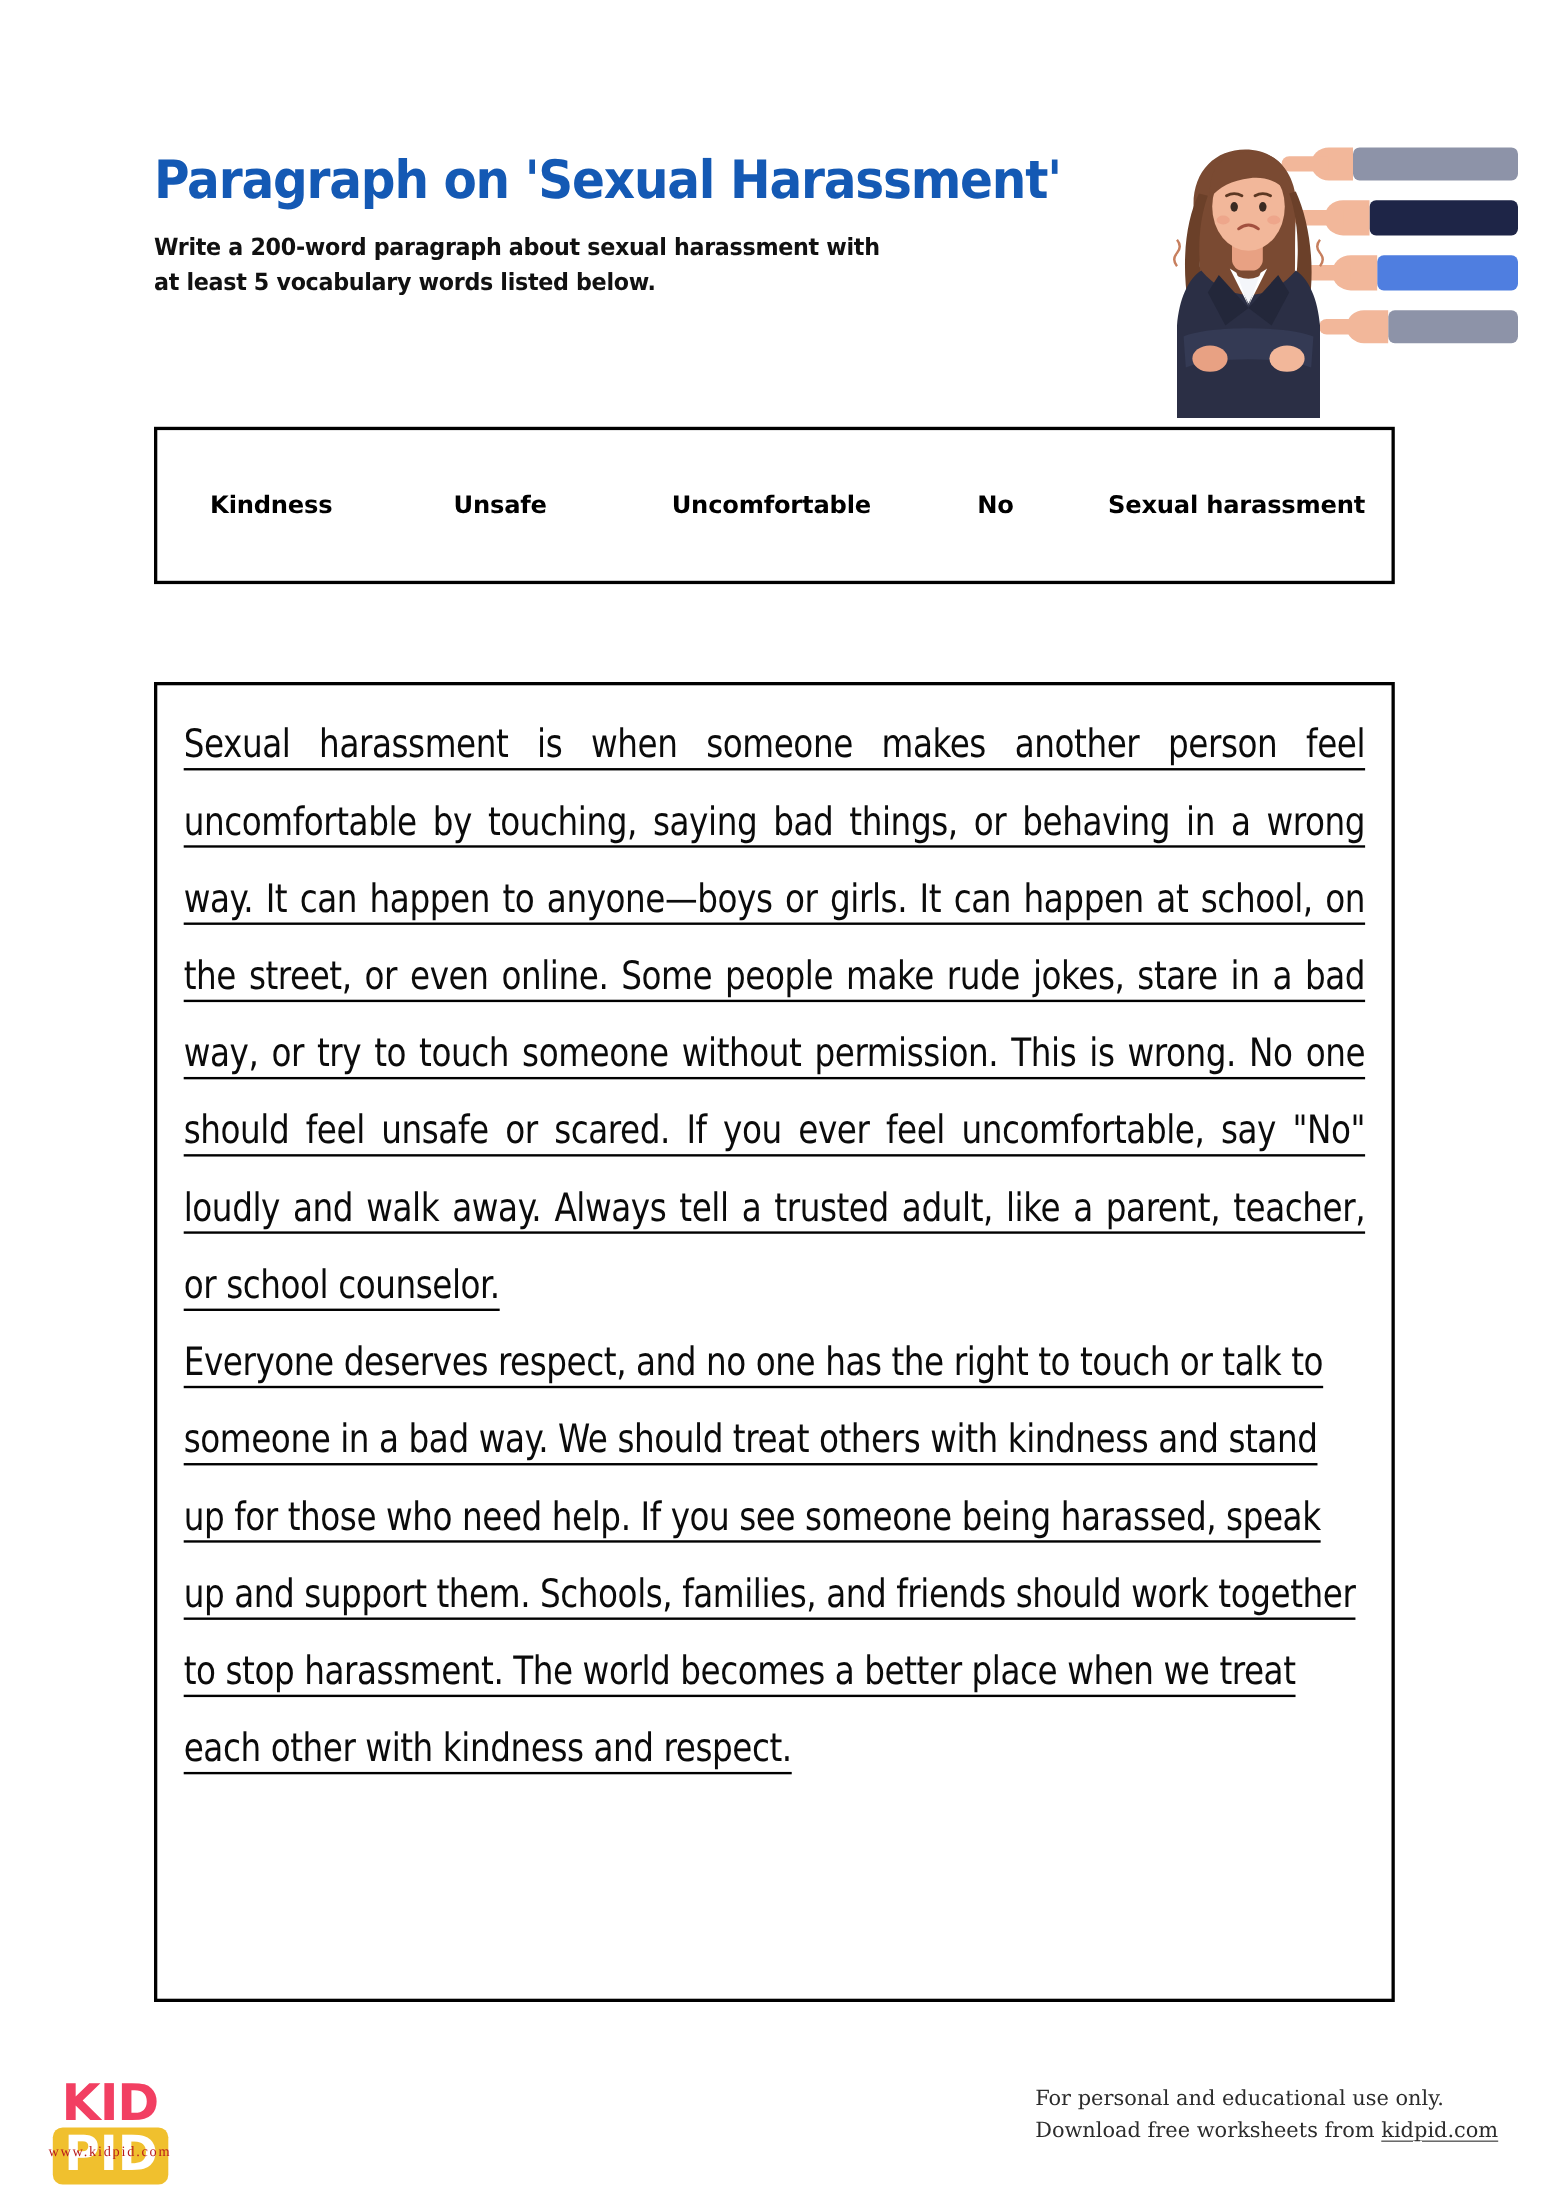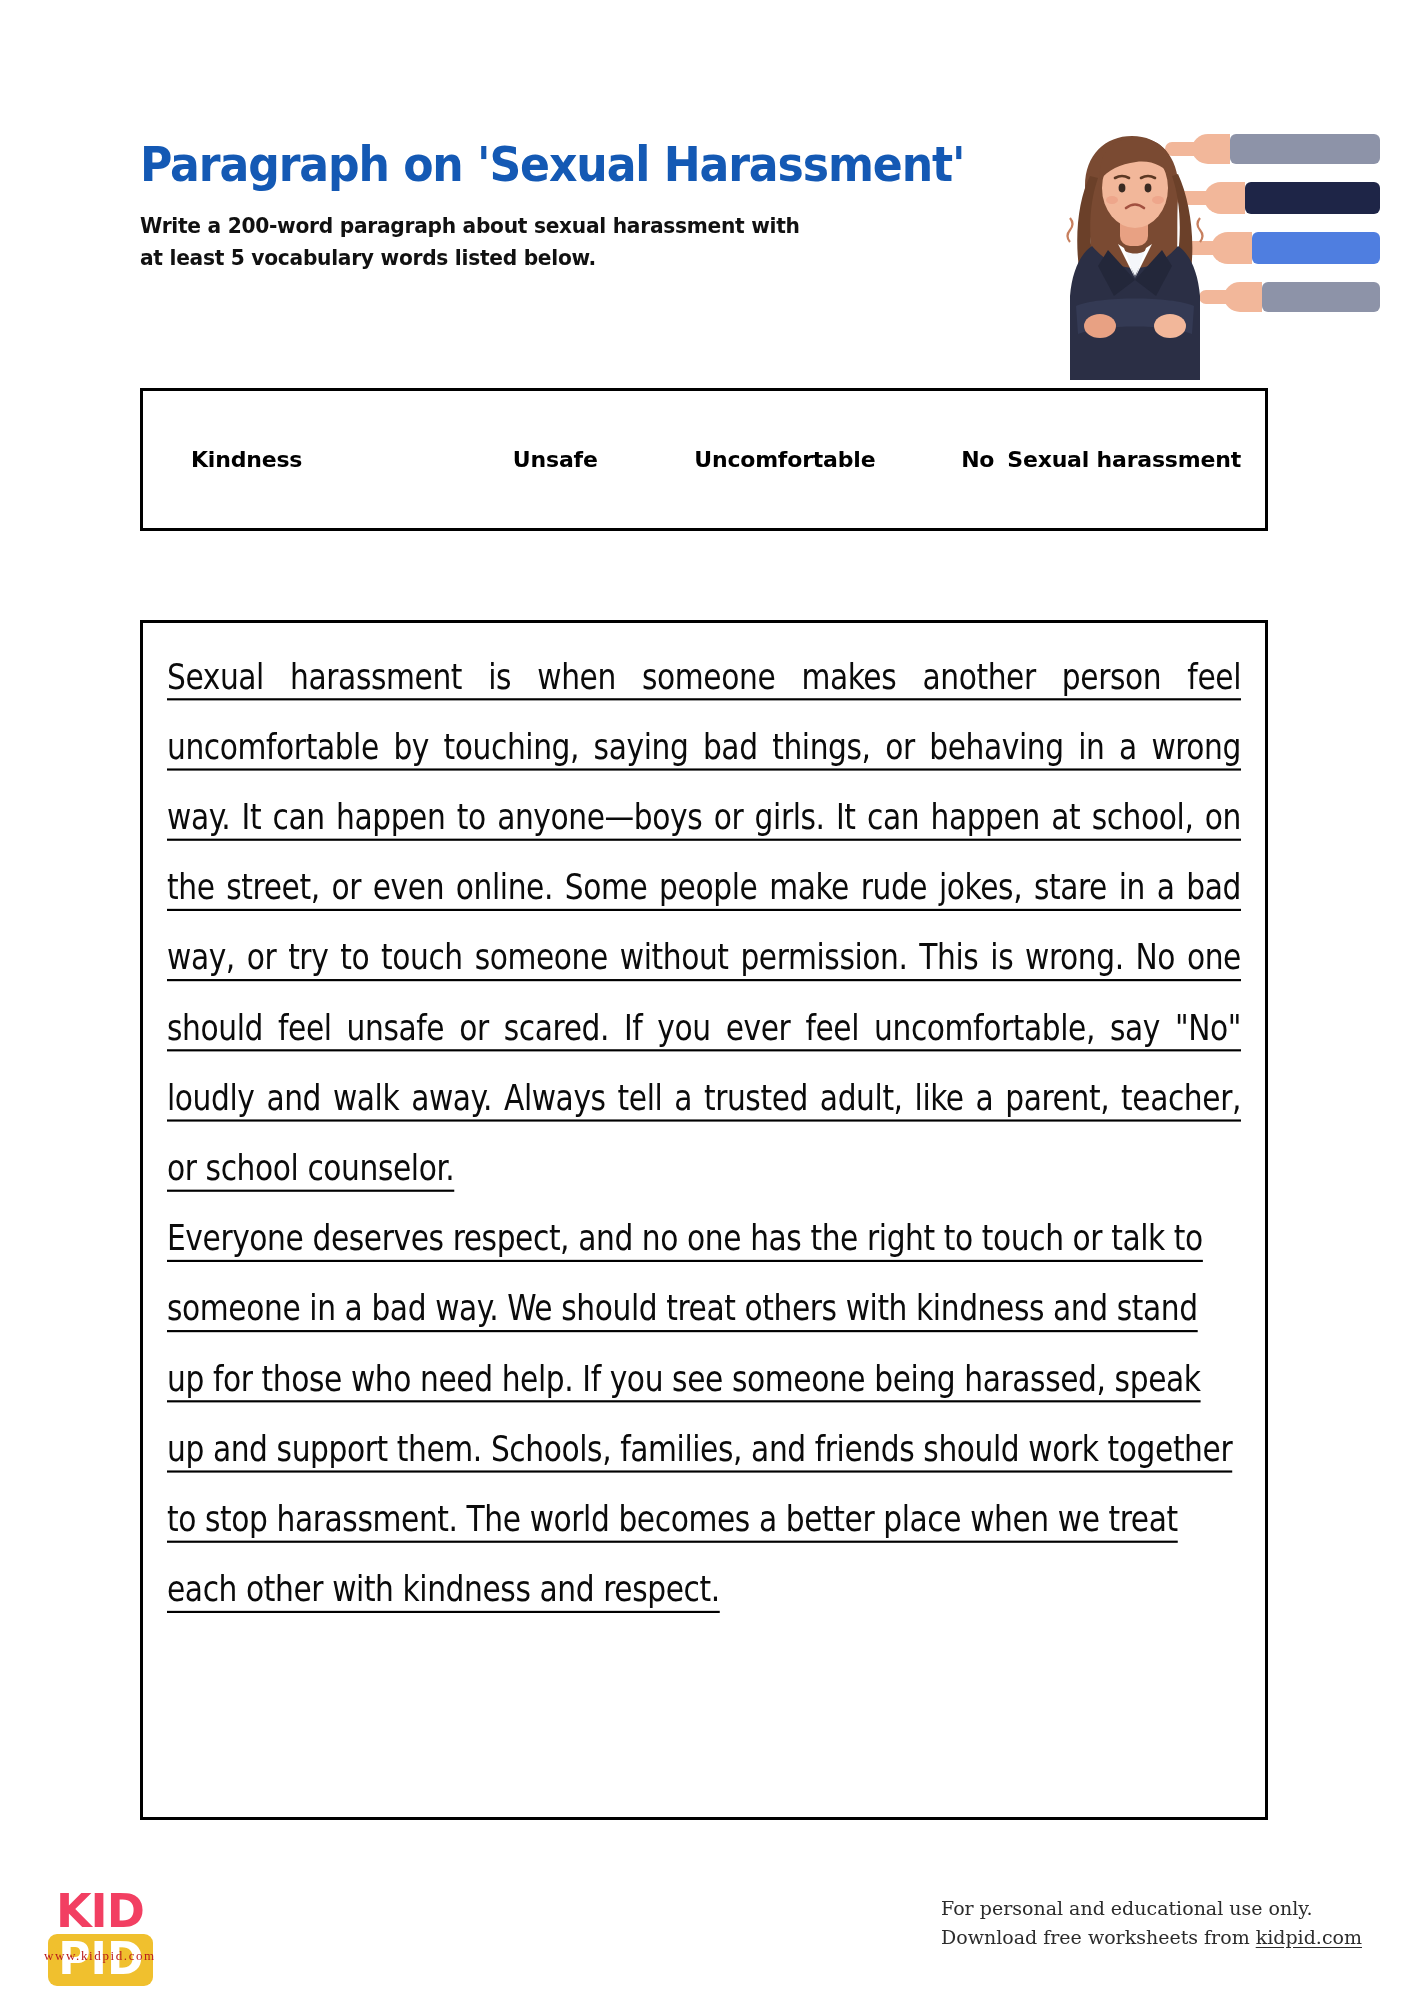--- a/index.html
+++ b/index.html
@@ -77,21 +77,21 @@
     padding: 0 24px 0 34px;
     gap: 13px;
   }
   .vocab-word {
     font-family: "DejaVu Sans", sans-serif;
     font-weight: bold;
     font-size: 22px;
     color: #000000;
     letter-spacing: -0.2px;
     white-space: nowrap;
-    text-align: right;
+    text-align: left;
   }
   .vocab-row.row1 .c0 { width: 250px; text-align: left; padding-left: 14px;}
   .vocab-row.row1 .c1 { width: 210px; }
   .vocab-row.row1 .c2 { width: 300px; }
   .vocab-row.row1 .c3 { width: 120px; }
   .vocab-row.row1 .c4 { flex: 1; text-align: right; padding-right: 0px;}
 
   .vocab-row.row2 .c0 { width: 250px; text-align: left; padding-left: 8px;}
   .vocab-row.row2 .c1 { width: 210px; }
   .vocab-row.row2 .c2 { width: 300px; }

